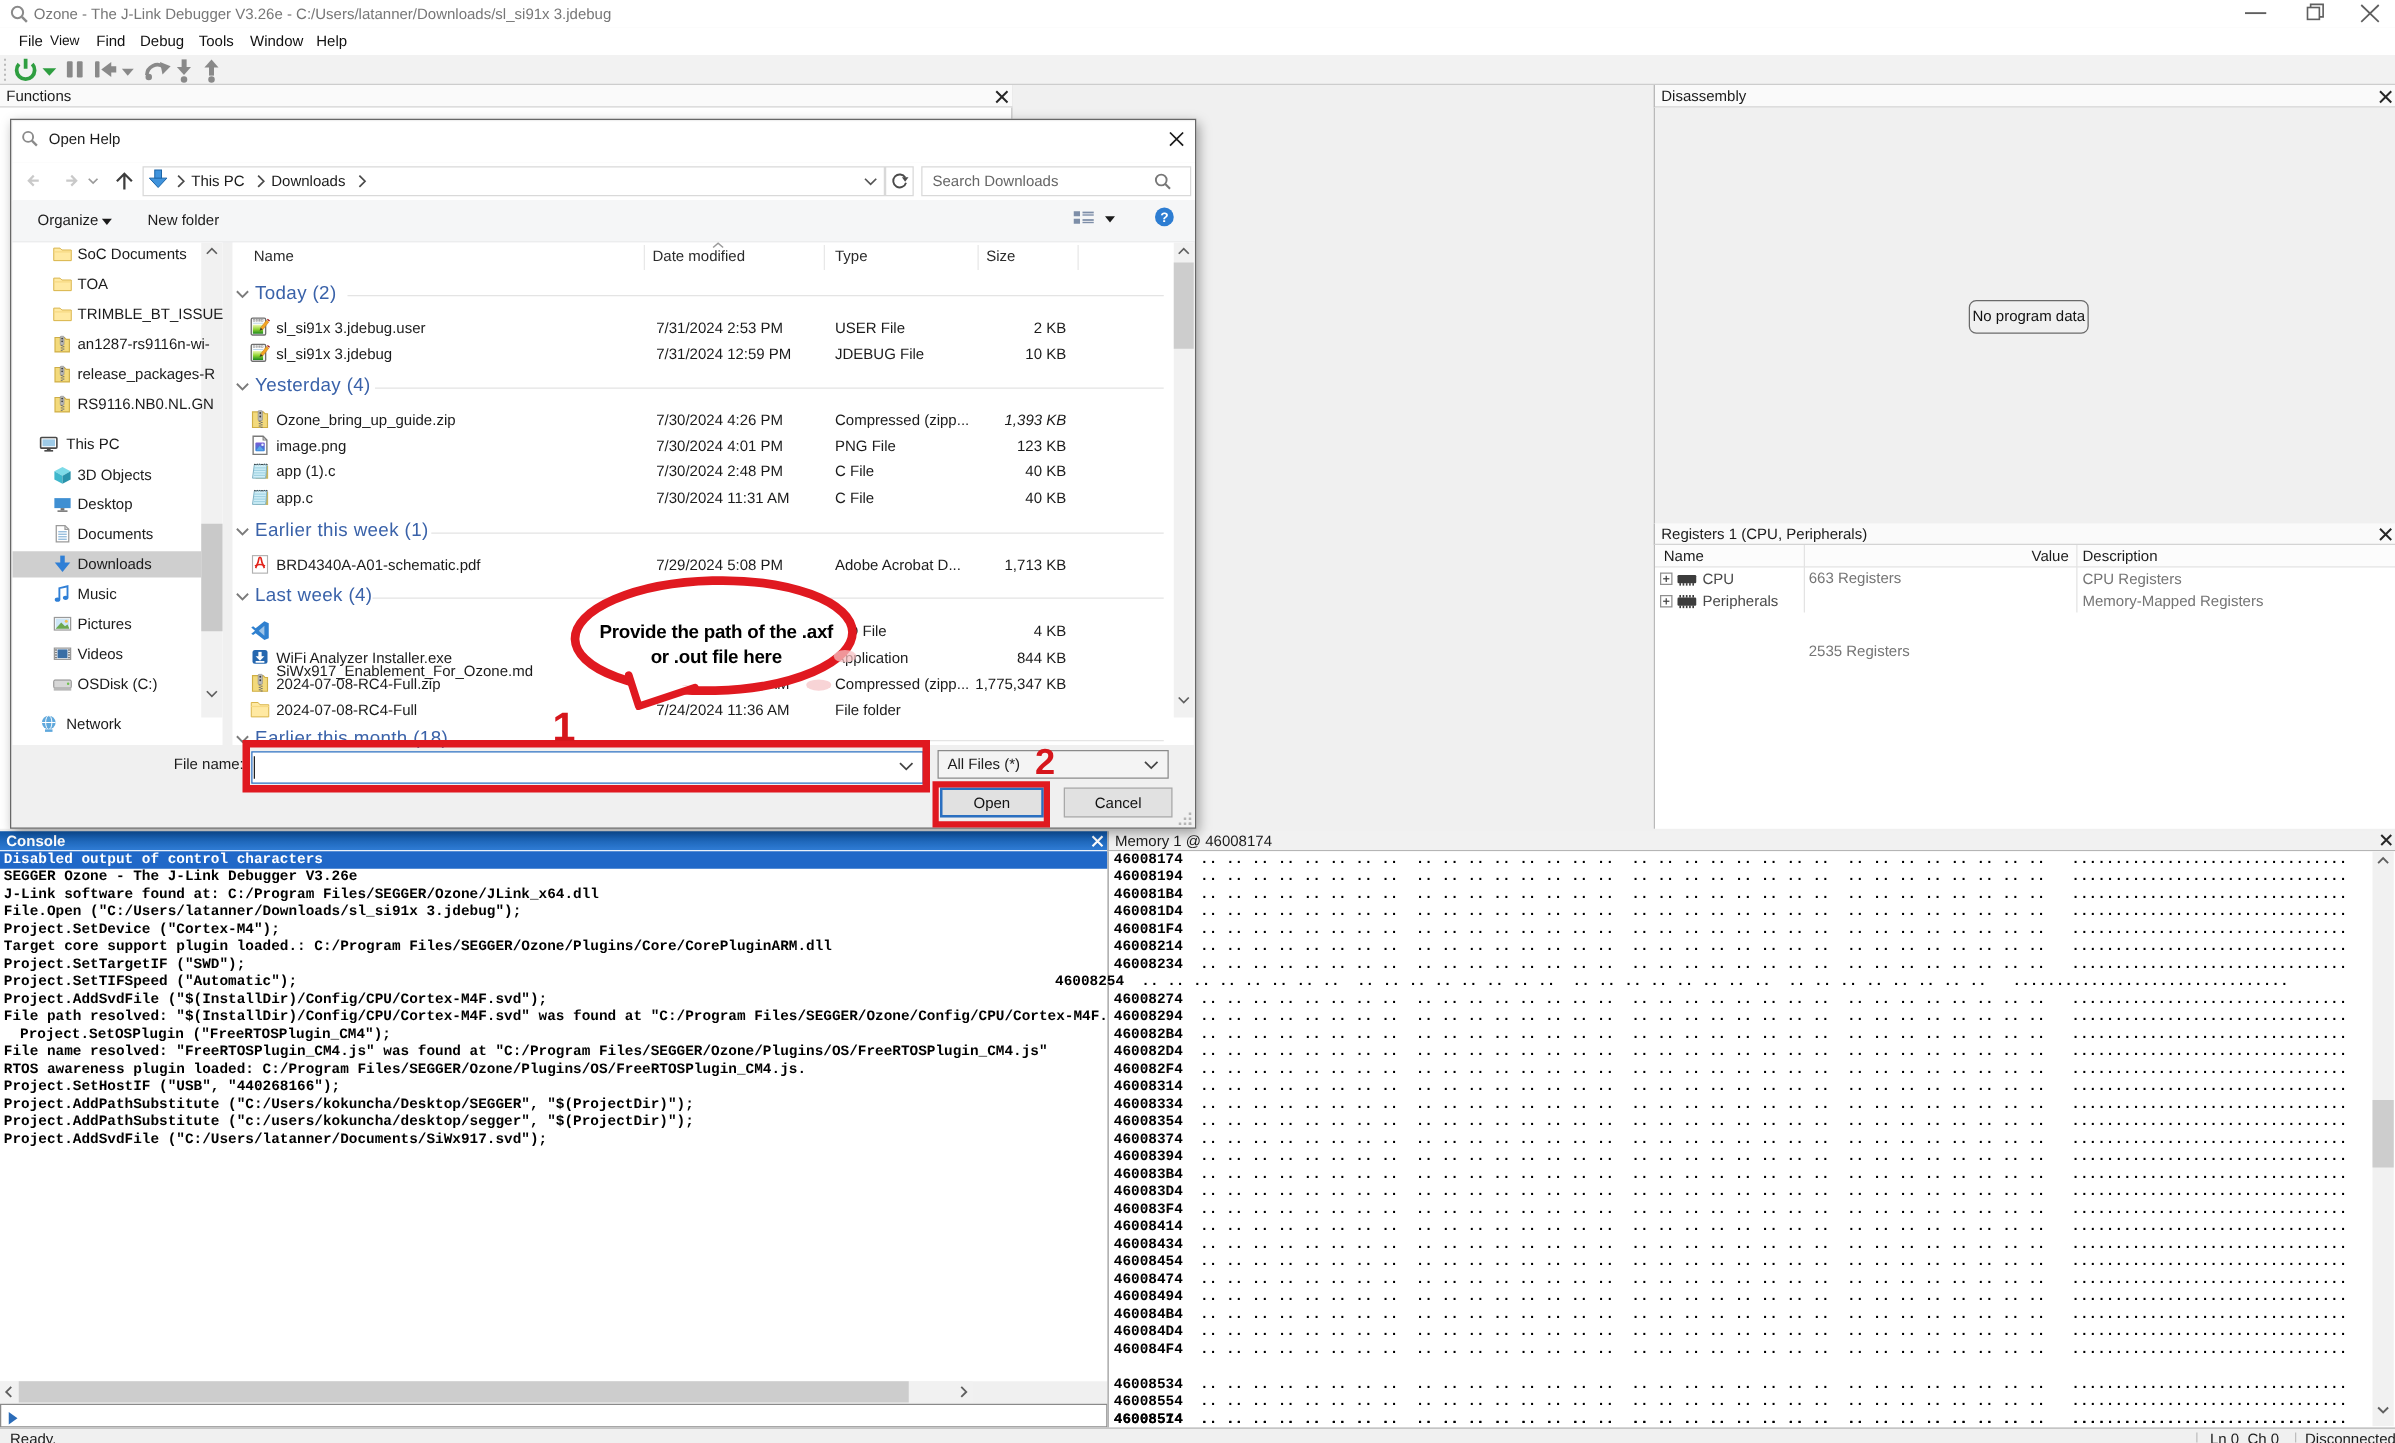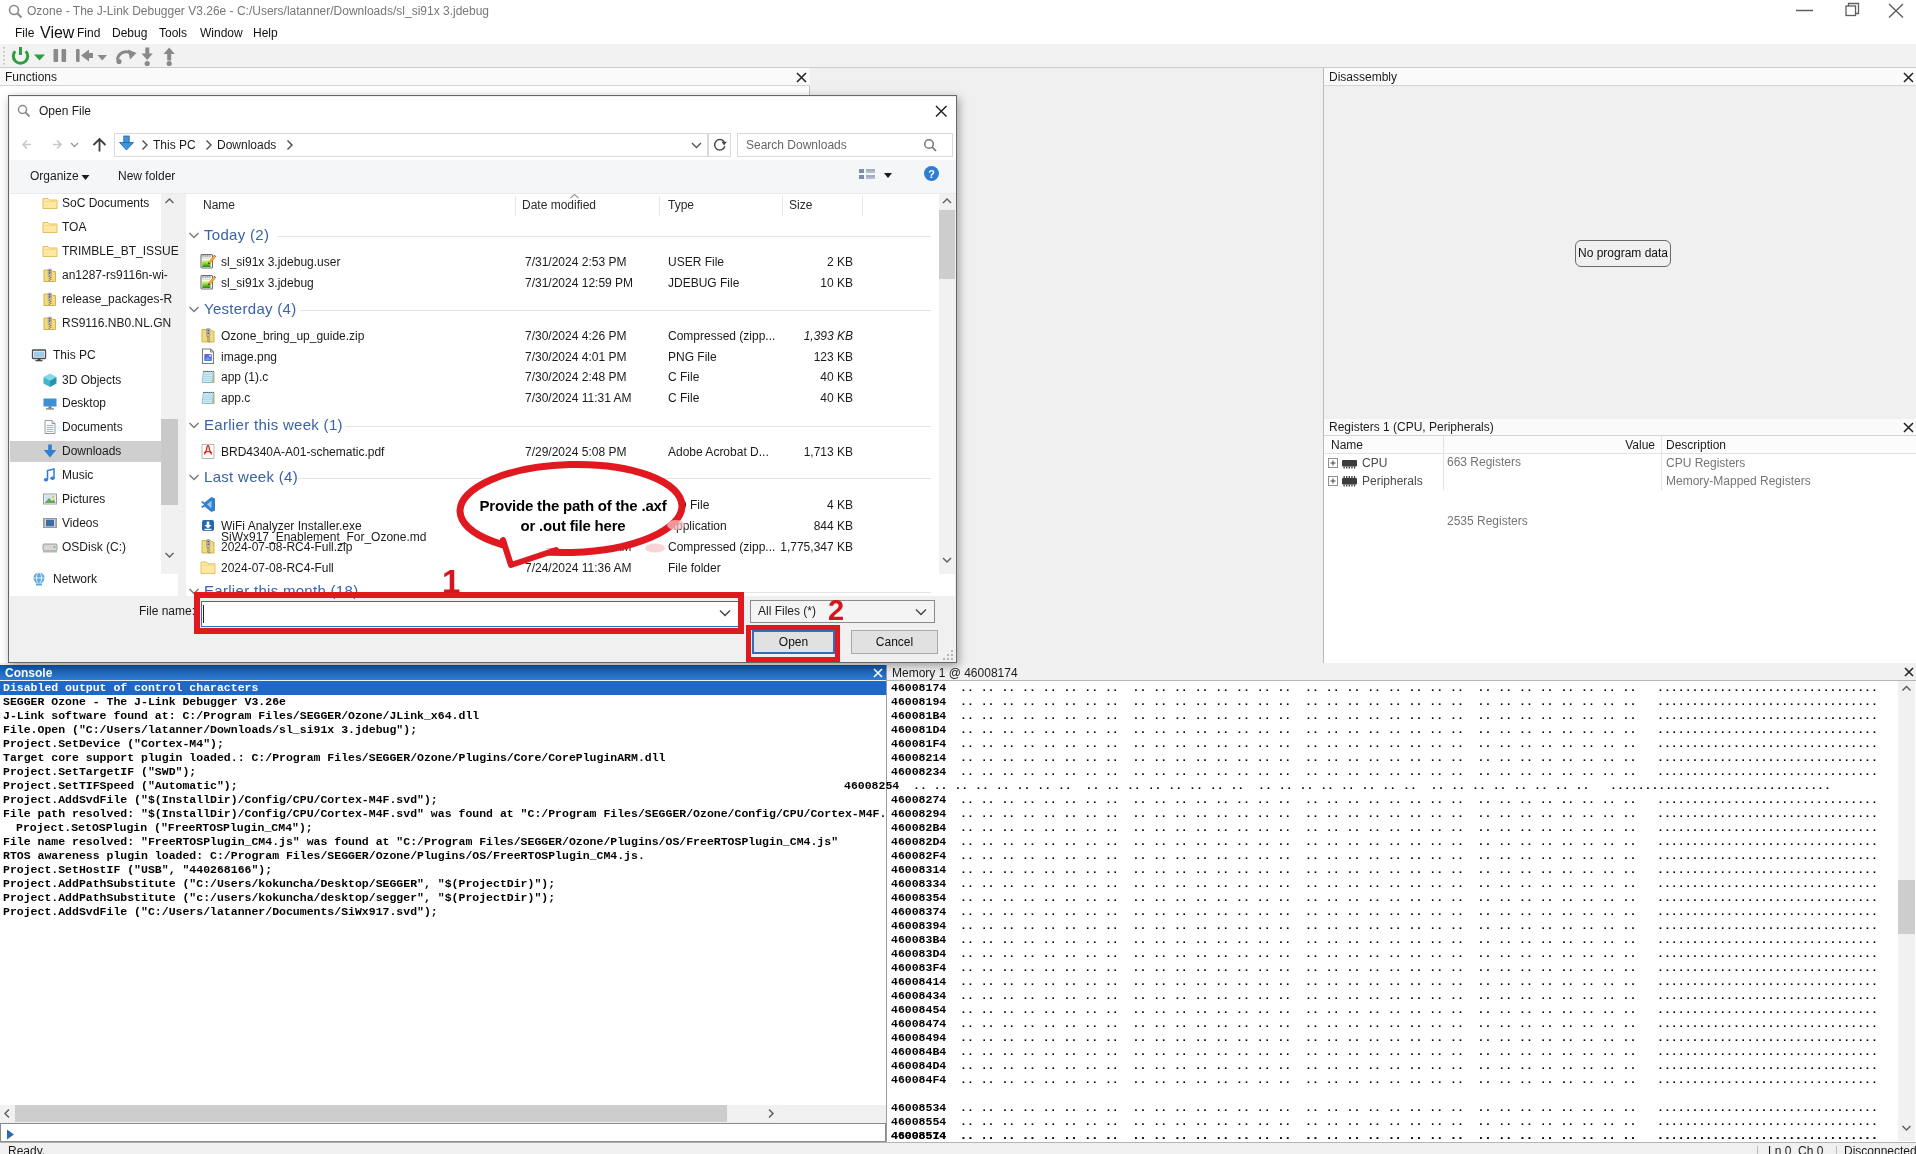--- a/index.html
+++ b/index.html
@@ -15,21 +15,21 @@
   </svg>
 <div class="t" style="left:27px;top:4px;font-size:12px;color:#777;">Ozone - The J-Link Debugger V3.26e - C:/Users/latanner/Downloads/sl_si91x 3.jdebug</div>
 <svg width="130" height="22" style="left:1786px;top:0px">
     <line x1="10" y1="10.5" x2="27" y2="10.5" stroke="#5f5f5f" stroke-width="1.5"></line>
     <rect x="60" y="6" width="9.5" height="9.5" fill="none" stroke="#5f5f5f" stroke-width="1.3"></rect>
     <path d="M62.5 6 V3.5 H72.5 V13.5 H70" fill="none" stroke="#5f5f5f" stroke-width="1.3"></path>
     <path d="M103 4 L117 17.5 M117 4 L103 17.5" stroke="#5f5f5f" stroke-width="1.4"></path>
   </svg>
 <div class="a" style="left:0;top:22px;width:1916px;height:22px;background:#ffffff;"></div>
 <div class="t" style="left:15px;top:26px;font-size:12px;color:#111;">File</div>
-<div class="t" style="left:40px;top:26px;font-size:16px;color:#111;text-align:center;">View</div>
+<div class="t" style="left:40px;top:26px;font-size:11px;color:#111;text-align:center;">View</div>
 <div class="t" style="left:77px;top:26px;font-size:12px;color:#111;">Find</div>
 <div class="t" style="left:112px;top:26px;font-size:12px;color:#111;">Debug</div>
 <div class="t" style="left:159px;top:26px;font-size:12px;color:#111;">Tools</div>
 <div class="t" style="left:200px;top:26px;font-size:12px;color:#111;">Window</div>
 <div class="t" style="left:253px;top:26px;font-size:12px;color:#111;">Help</div>
 <div class="a" style="left:0;top:44px;width:1916px;height:24px;background:#f2f2f2;border-bottom:1px solid #cdcdcd;"></div>
 <svg width="200" height="24" style="left:0;top:44px">
     <line x1="4" y1="3" x2="4" y2="21" stroke="#b9b9b9" stroke-width="1.6" stroke-dasharray="1.6 2.4"></line>
     <path d="M15.2 7.2 A7.2 7.2 0 1 0 25.8 7.2" fill="none" stroke="#2e9e40" stroke-width="3"></path>
     <line x1="20.5" y1="3" x2="20.5" y2="11" stroke="#2e9e40" stroke-width="3"></line>
@@ -194,21 +194,21 @@
 <div class="a" style="left:1757px;top:1146px;width:1px;height:8px;background:#bdbdbd;"></div>
 <div class="a" style="left:1836px;top:1146px;width:1px;height:8px;background:#bdbdbd;"></div>
 <div class="t" style="left:1768px;top:1144px;font-size:12px;">Ln 0&nbsp;&nbsp;Ch 0</div>
 <div class="t" style="left:1844px;top:1144px;font-size:12px;">Disconnected.</div>
 <div class="a" style="left:8px;top:95px;width:949px;height:568px;background:#f0f0f0;border:1.5px solid #676767;box-shadow:2px 3px 9px rgba(0,0,0,0.35);"></div>
 <div class="a" style="left:9.5px;top:96.5px;width:946px;height:33px;background:#ffffff;"></div>
 <svg width="18" height="18" style="left:16px;top:103px">
     <circle cx="6.5" cy="6.5" r="4" fill="none" stroke="#8a8a8a" stroke-width="1.5"></circle>
     <line x1="9.5" y1="9.5" x2="13.5" y2="13.5" stroke="#8a8a8a" stroke-width="1.8"></line>
   </svg>
-<div class="t" style="left:39px;top:104px;font-size:12px;">Open File</div>
+<div class="t" style="left:39px;top:104px;font-size:12px;">Open Help</div>
 <svg width="16" height="16" style="left:934px;top:104px">
     <path d="M2 2 L12.5 12.5 M12.5 2 L2 12.5" stroke="#1a1a1a" stroke-width="1.4"></path>
   </svg>
 <div class="a" style="left:9.5px;top:129.5px;width:946px;height:31px;background:#ffffff;"></div>
 <svg width="110" height="31" style="left:0;top:130px">
     <path d="M31 14.5 H23 M27 10.5 L23 14.5 L27 18.5" fill="none" stroke="#c9c9c9" stroke-width="1.7"></path>
     <path d="M53 14.5 H61 M57 10.5 L61 14.5 L57 18.5" fill="none" stroke="#c9c9c9" stroke-width="1.7"></path>
     <path d="M71 13 L74.5 16.5 L78 13" fill="none" stroke="#9a9a9a" stroke-width="1.4"></path>
     <path d="M99.5 21.5 V9.5 M93.5 15 L99.5 9 L105.5 15" fill="none" stroke="#3d3d3d" stroke-width="1.8"></path>
   </svg>

